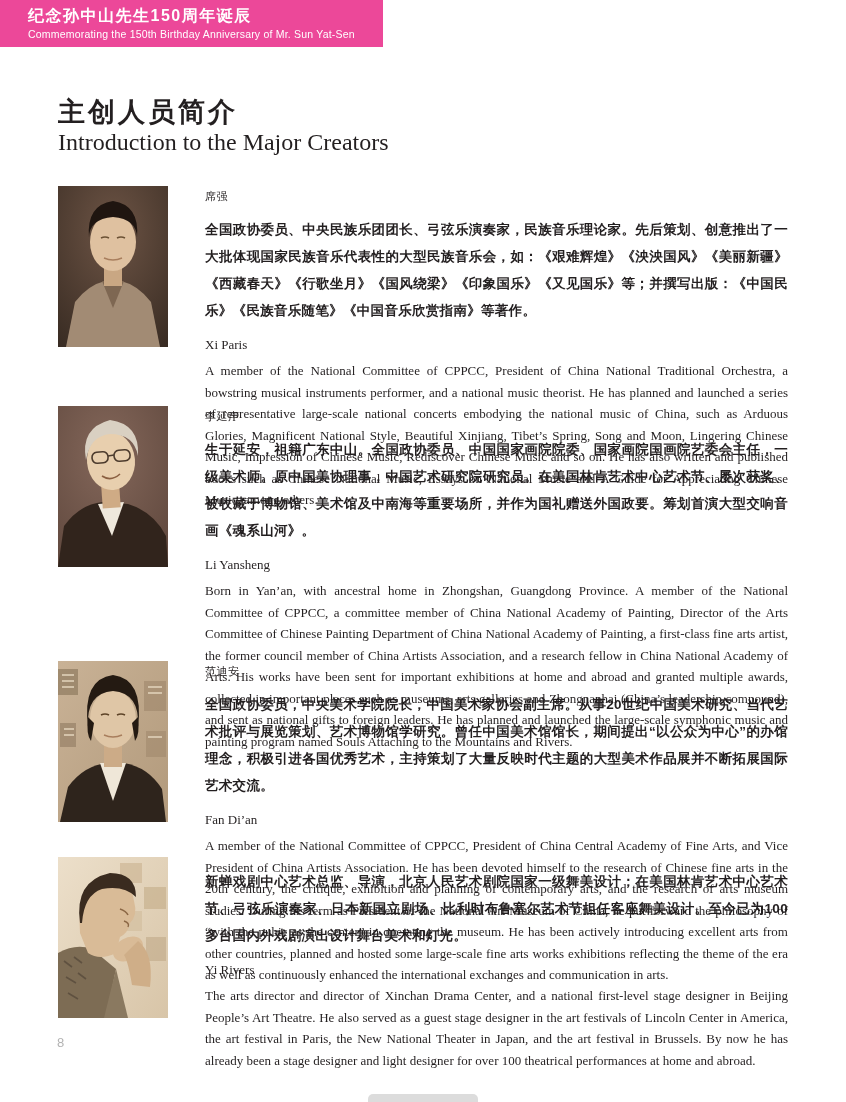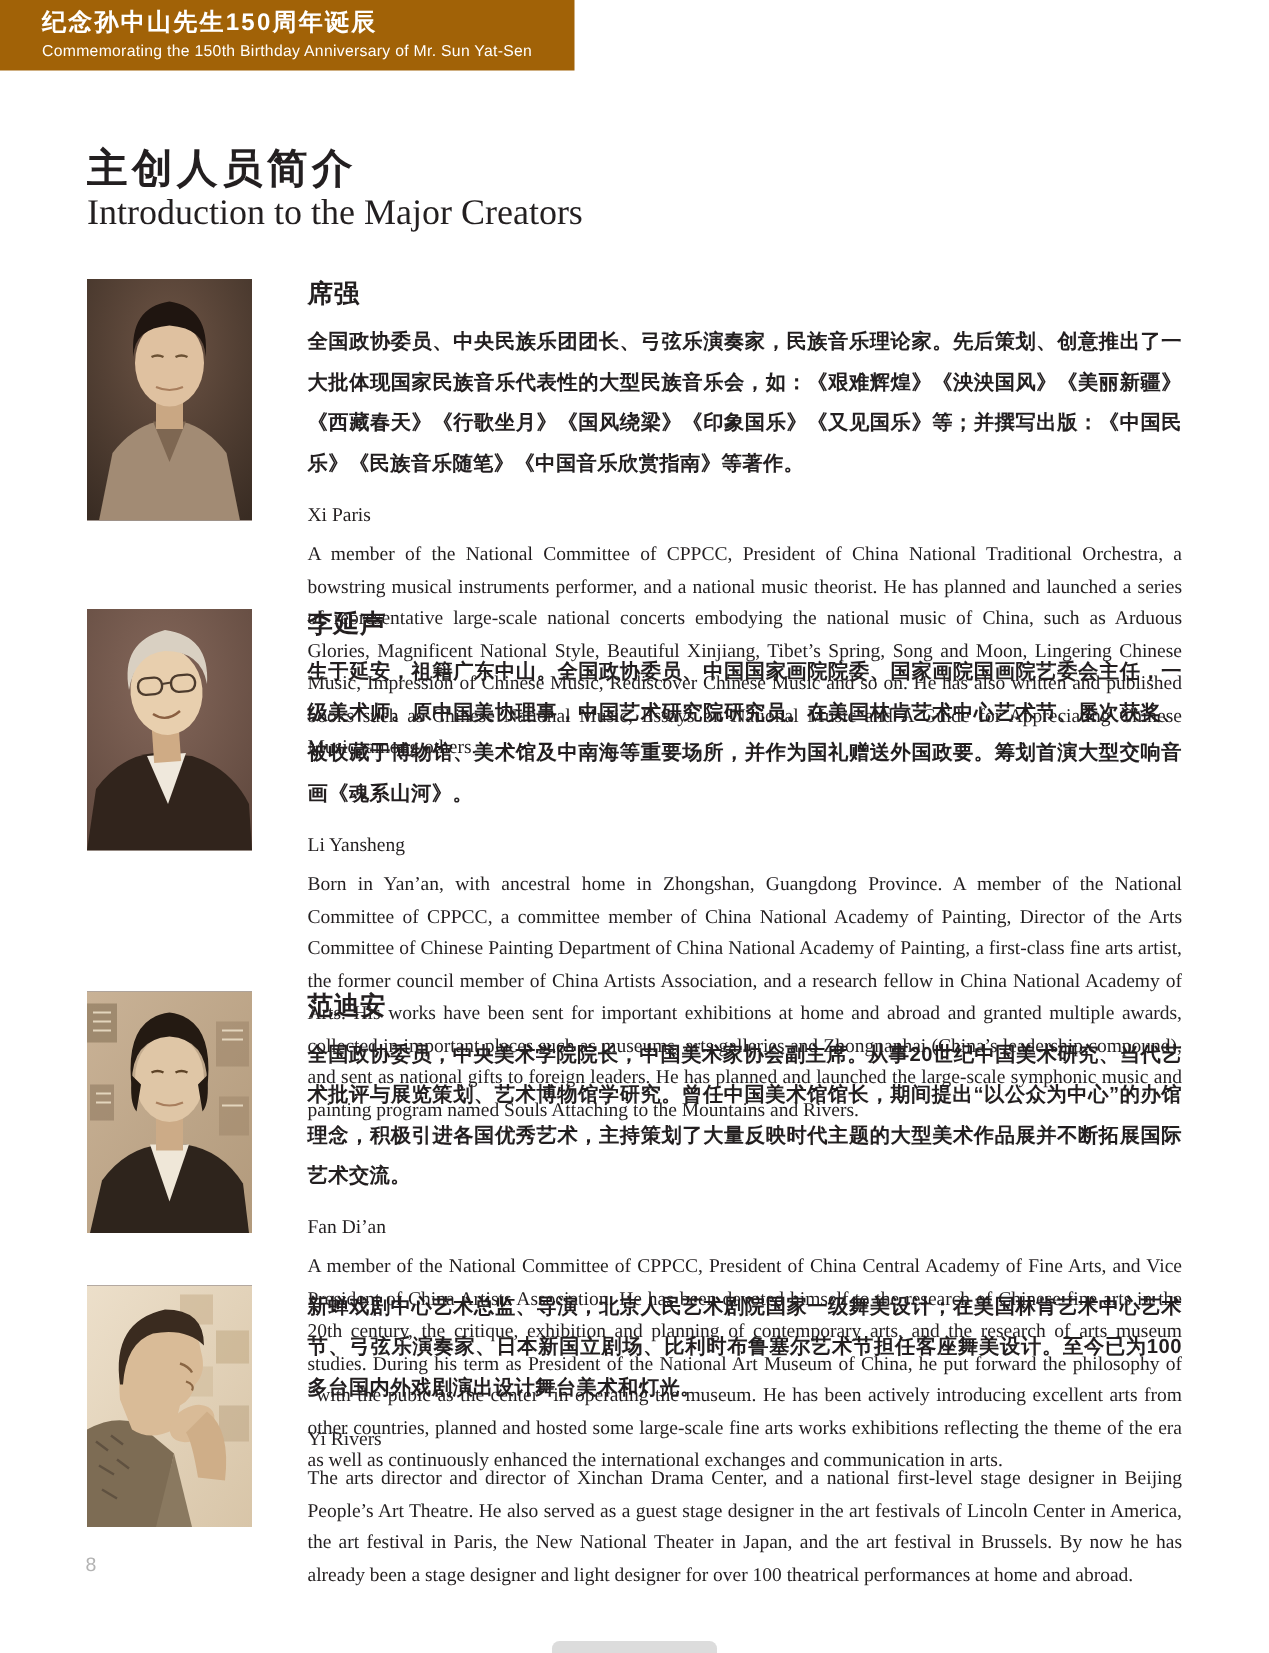--- a/index.html
+++ b/index.html
@@ -10,40 +10,40 @@
     color:#231f20;
     position:relative;
     overflow:hidden;
   }
   .page { position:absolute; inset:0; background:#fff; }
 
   
   .banner {
     position:absolute; top:0; left:0;
     width:383px; height:47px;
-    background:#a16207;
+    background:#ec4899;
     color:#ffffff;
     padding:6px 0 0 28px;
     box-sizing:border-box;
   }
   .banner-zh { font-size:16px; font-weight:700; letter-spacing:1.5px; line-height:20px; }
   .banner-en { font-size:10.5px; line-height:14px; margin-top:1px; letter-spacing:0.2px; }
 
   
   .title-block { position:absolute; top:97px; left:58px; }
   .title-zh { font-size:27px; font-weight:700; margin:0; letter-spacing:3px; line-height:30px; }
   .title-en { font-family:"Liberation Serif", serif; font-size:24px; font-weight:400; margin:3px 0 0; line-height:24px; }
 
   
   .profile { position:absolute; left:58px; width:730px; display:flex; gap:37px; }
   .photo { width:110px; height:161px; flex:0 0 110px; overflow:hidden; background:#5a463a; }
   .photo svg { display:block; width:110px; height:161px; }
   .bio { flex:1; min-width:0; }
-  .name-zh { font-size:17px; font-weight:700; margin:1px 0 9px; letter-spacing:0.5px; line-height:18px; }
-  .text-zh { font-size:13.5px; font-weight:600; line-height:27px; text-align:justify; letter-spacing:0.3px; margin:0 0 13px; }
+  .name-zh { font-size:11px; font-weight:400; margin:1px 0 9px; letter-spacing:0.5px; line-height:18px; }
+  .text-zh { font-size:13.5px; font-weight:600; line-height:27px; text-align:justify; letter-spacing:0.3px; margin:11px 0 13px; }
   .name-en { font-family:"Liberation Serif", serif; font-size:13px; font-weight:400; margin:0 0 7px; line-height:16px; }
   .text-en { font-family:"Liberation Serif", serif; font-size:13px; line-height:21.5px; text-align:justify; margin:0; }
 
   .page-number { position:absolute; left:57px; top:1035px; font-size:13px; color:#b3b3b3; }
 
   .next-page-tab {
     position:absolute; left:368px; top:1094px;
     width:110px; height:8px;
     background:#dcdcdc;
     border-radius:5px 5px 0 0;

